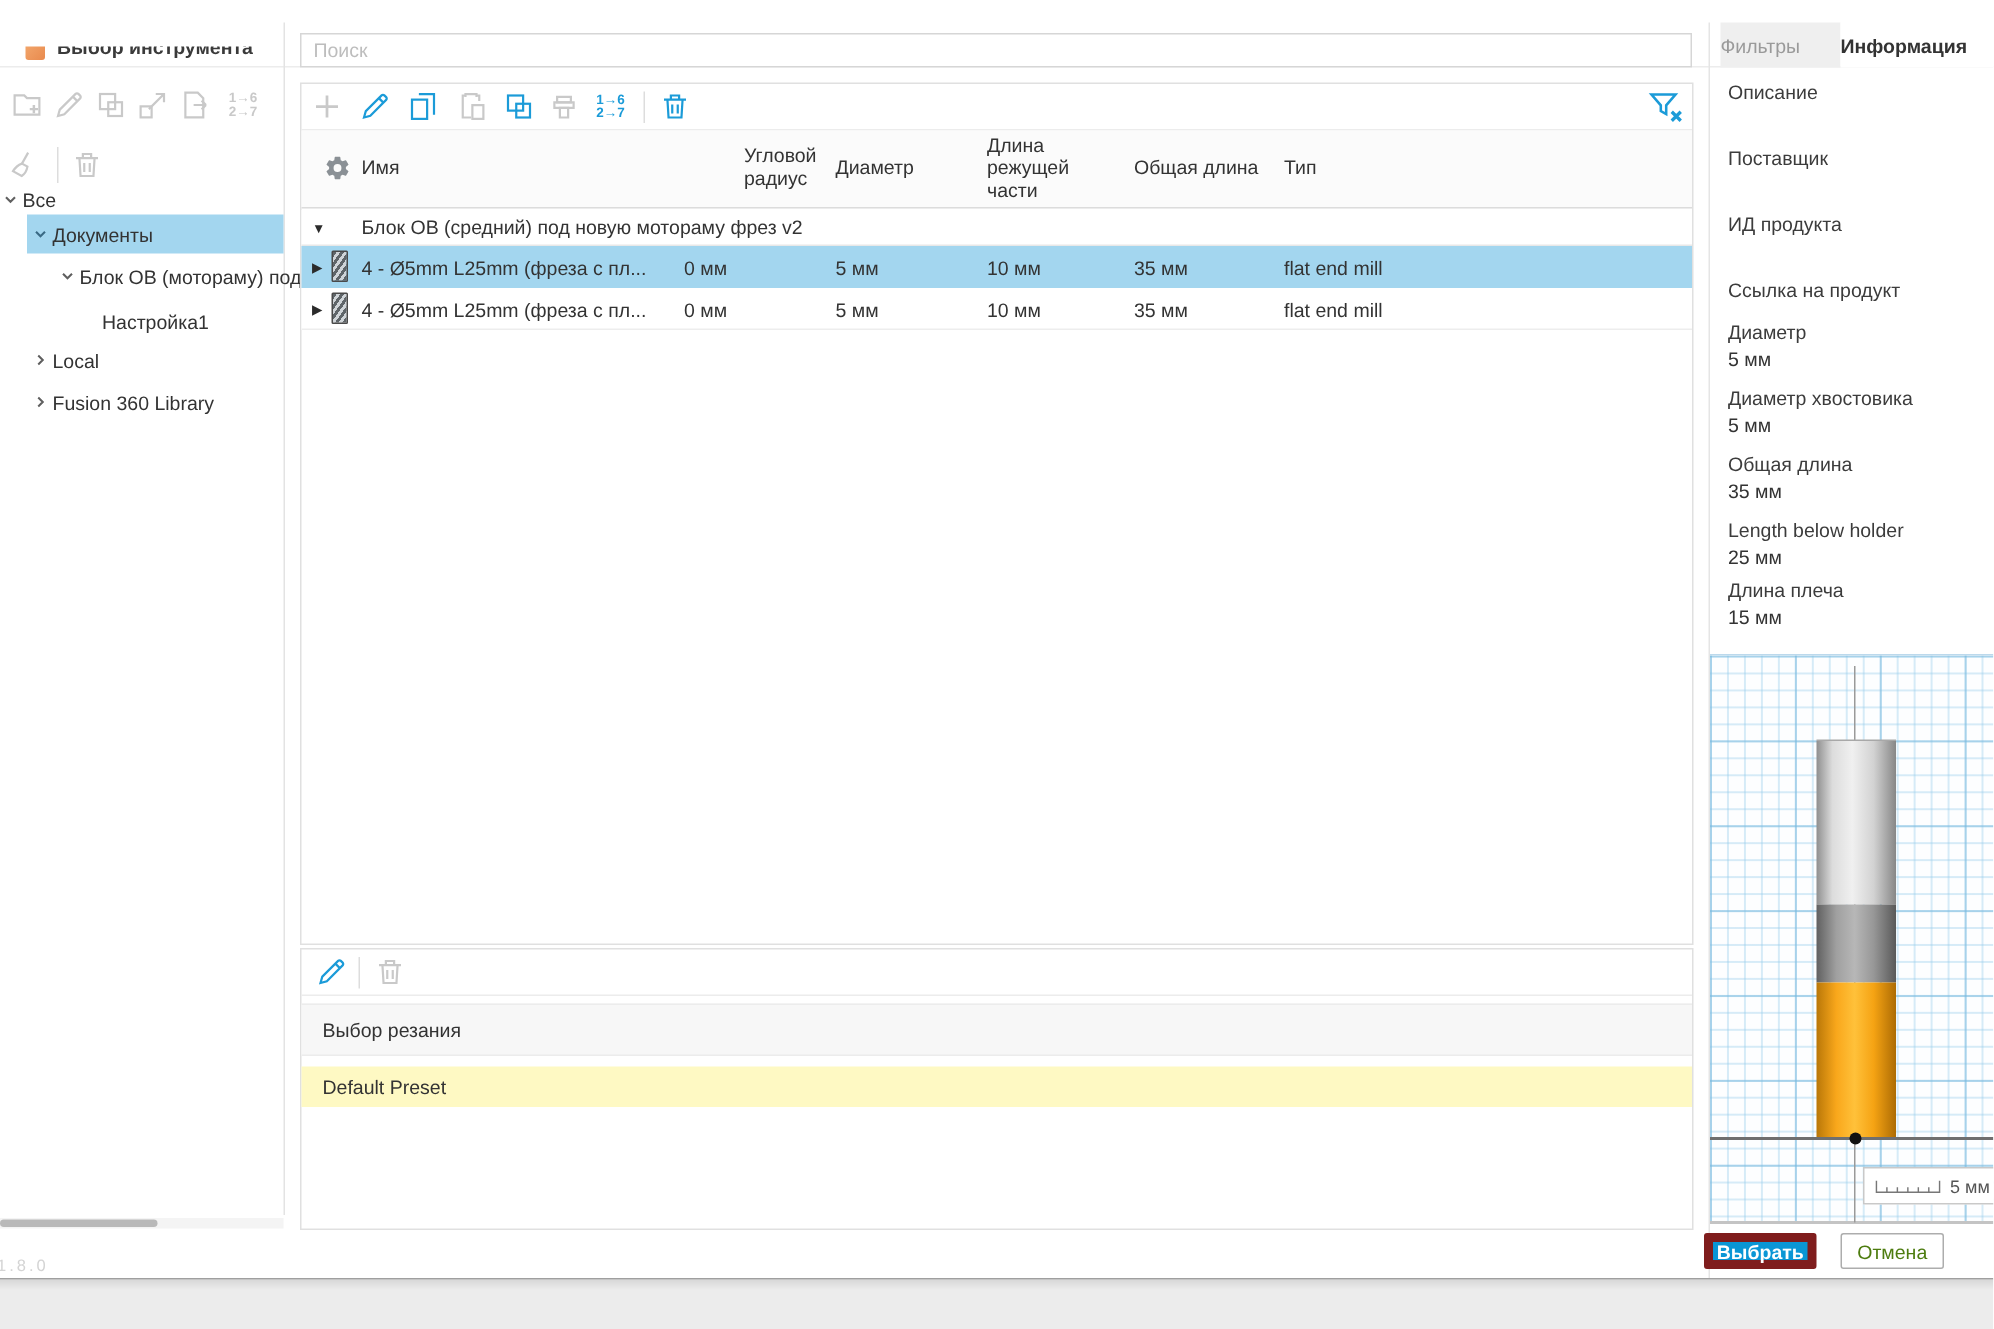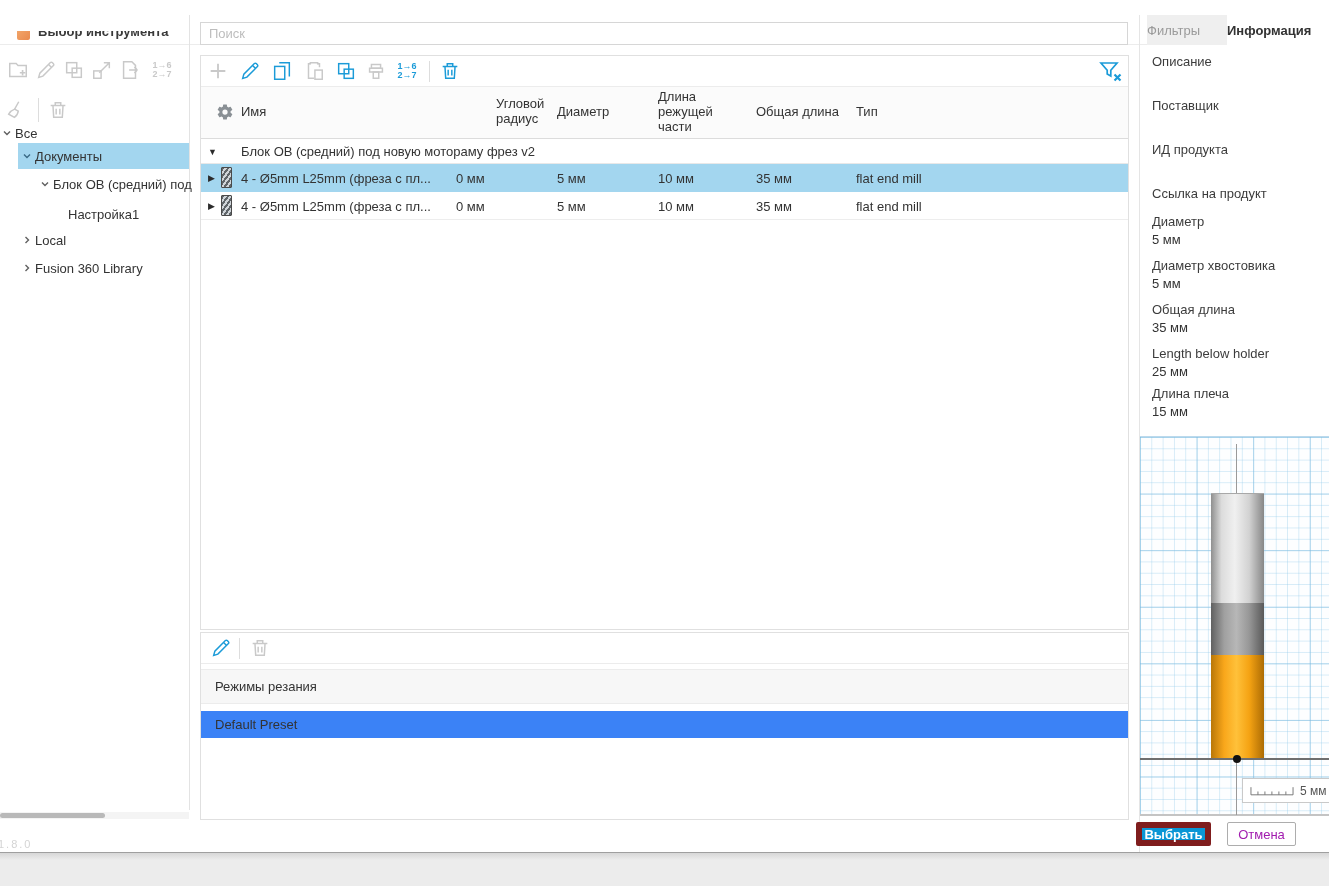--- a/index.html
+++ b/index.html
@@ -53,21 +53,21 @@
   .tri { position:absolute; font-size:9px; color:#2b2b2b; }
   .cell { position:absolute; top:7px; font-size:13px; color:#333; white-space:nowrap; }
   .mill { position:absolute; left:20px; top:3px; width:11px; height:21px; border:1px solid #4a4a4a; border-radius:1px;
           background:repeating-linear-gradient(125deg,#5f6569 0 2px,#cfd4d8 2px 4px); }
 
   
   .presets-box { position:absolute; left:200px; top:632px; width:929px; height:188px; border:1px solid #e0e0e0; background:#fff; }
   .pb-line { position:absolute; left:0; right:0; top:30px; height:1px; background:#ececec; }
   .pb-header { position:absolute; left:0; right:0; top:36px; height:35px; background:#f7f7f7;
                border-top:1px solid #ececec; border-bottom:1px solid #ececec; display:flex; align-items:center; padding-left:14px; }
-  .pb-item { position:absolute; left:0; right:0; top:78px; height:27px; background:#3b82f6; display:flex; align-items:center; padding-left:14px; cursor:pointer; }
+  .pb-item { position:absolute; left:0; right:0; top:78px; height:27px; background:#fef9c3; display:flex; align-items:center; padding-left:14px; cursor:pointer; }
 
   
   .rp-border { position:absolute; left:1139px; top:15px; width:1px; height:837px; background:#e5e5e5; }
   .tab { position:absolute; top:15px; height:30px; display:flex; align-items:center; justify-content:flex-start;
          font-size:13px; cursor:pointer; }
   .tab-inactive { background:#efefef; color:#9a9a9a; }
   .tab-active { background:#fff; color:#333; font-weight:bold; }
   .field { position:absolute; left:1152px; width:170px; }
   .field .lbl { font-size:13px; color:#3c3c3c; }
   .field .val { font-size:13px; color:#333; margin-top:3px; }
@@ -93,21 +93,21 @@
   .baseline { position:absolute; left:0; right:0; top:321px; height:2px; background:#6f6f6f; }
   .tipdot { position:absolute; left:93px; top:318px; width:8px; height:8px; background:#111; border-radius:50%; }
   .scalebox { position:absolute; left:102px; top:341px; width:92px; height:25px; background:#fff;
               border:1px solid #c9c9c9; display:flex; align-items:center; gap:6px; padding-left:7px; }
   .scalebox .sl { font-size:12px; color:#555; white-space:nowrap; }
 
   
   .btn { position:absolute; top:822px; height:24px; font-size:13px; border-radius:2px; cursor:pointer;
          font-family:"Liberation Sans",sans-serif; display:flex; align-items:center; justify-content:center; }
   .btn-primary { left:1136px; width:75px; background:#0a96d5; color:#fff; border:6px solid #7f1d1d; font-weight:bold; }
-  .btn-plain   { left:1227px; width:69px; background:#fff; color:#a21caf; border:1px solid #adadad; }
+  .btn-plain   { left:1227px; width:69px; background:#fff; color:#4d7c0f; border:1px solid #adadad; }
 
   
   .bottom-strip { position:absolute; left:0; top:852px; right:0; height:34px;
                   border-top:1px solid #9f9f9f; background:linear-gradient(#d7d7d7,#ececec 7px,#ececec); }
 </style>
 </head>
 <body>
 
 <div class="app">
 
@@ -181,21 +181,21 @@
   <div class="tree-row" style="left:22px;top:143px;">
     <svg width="10" height="10" viewBox="0 0 10 10" fill="none" stroke="#3a6a85" stroke-width="1.4">
         <path d="M2 3.5l3 3 3-3"></path>
       </svg>
     <span style="margin-left:3px;text-align:center;">Документы</span>
   </div>
   <div class="tree-row" style="left:40px;top:171px;">
     <svg width="10" height="10" viewBox="0 0 10 10" fill="none" stroke="#606060" stroke-width="1.4">
         <path d="M2 3.5l3 3 3-3"></path>
       </svg>
-    <span style="margin-left:3px;">Блок ОВ (средний) под</span>
+    <span style="margin-left:3px;">Блок ОВ (мотораму) под</span>
   </div>
   <div class="tree-row" style="left:68px;top:201px;">
     <span>Настройка1</span>
   </div>
   <div class="tree-row" style="left:22px;top:227px;">
     <svg width="10" height="10" viewBox="0 0 10 10" fill="none" stroke="#606060" stroke-width="1.4">
         <path d="M3.5 2l3 3-3 3"></path>
       </svg>
     <span style="margin-left:3px;">Local</span>
   </div>
@@ -324,21 +324,21 @@
     </button>
     <div class="sep" style="left:38px;top:5px;height:21px;"></div>
     <button class="icbtn gray" style="left:47px;top:3px;">
       <svg width="22" height="22" viewBox="0 0 24 24" fill="none" stroke="currentColor" stroke-width="1.6">
           <path d="M4 7h16M9 7V4h6v3M6.5 7l.8 13h9.4l.8-13"></path>
           <path d="M10 10.5v6.5M14 10.5v6.5"></path>
         </svg>
     </button>
     <div class="pb-line"></div>
     <div class="pb-header">
-      <span>Режимы резания</span>
+      <span>Выбор резания</span>
     </div>
     <div class="pb-item">
       <span>Default Preset</span>
     </div>
   </div>
 
   <div class="rp-border"></div>
   <div class="tab tab-inactive" style="left:1147px;width:80px;">
     <span>Фильтры</span>
   </div>

